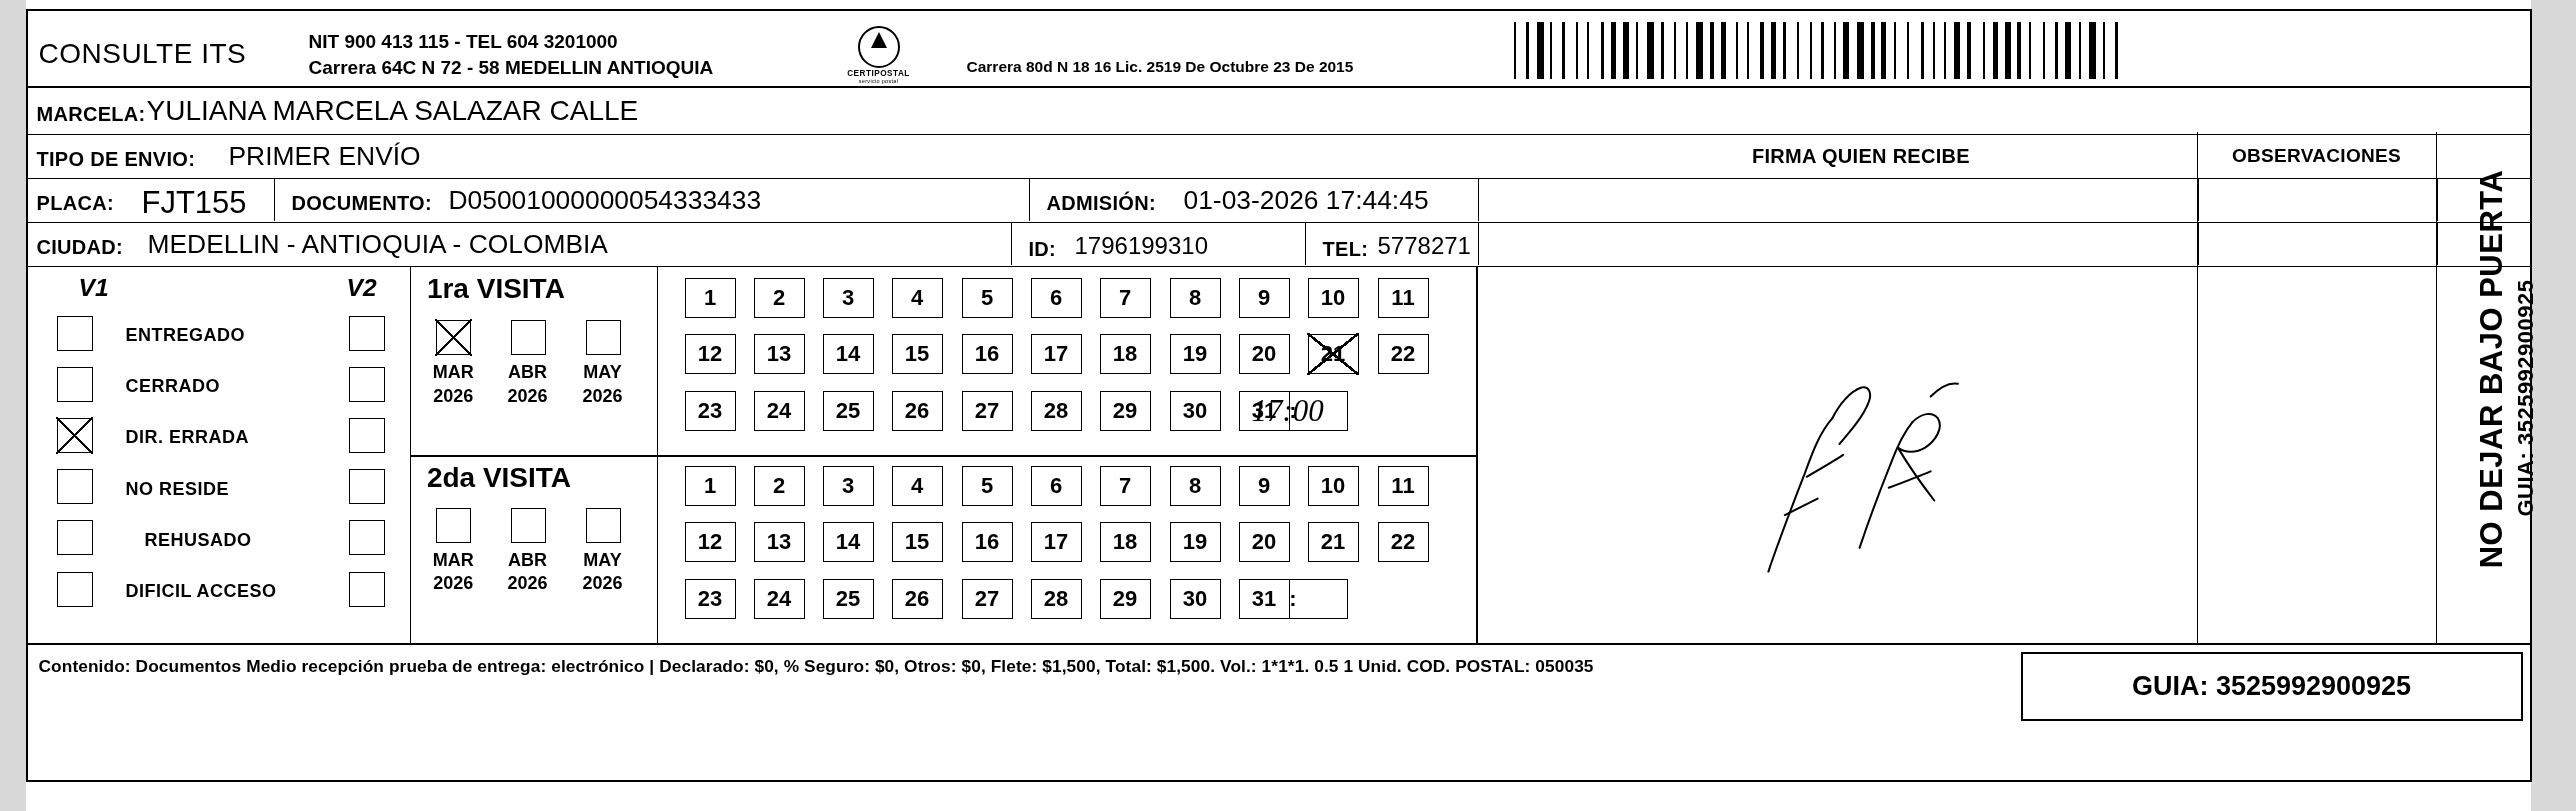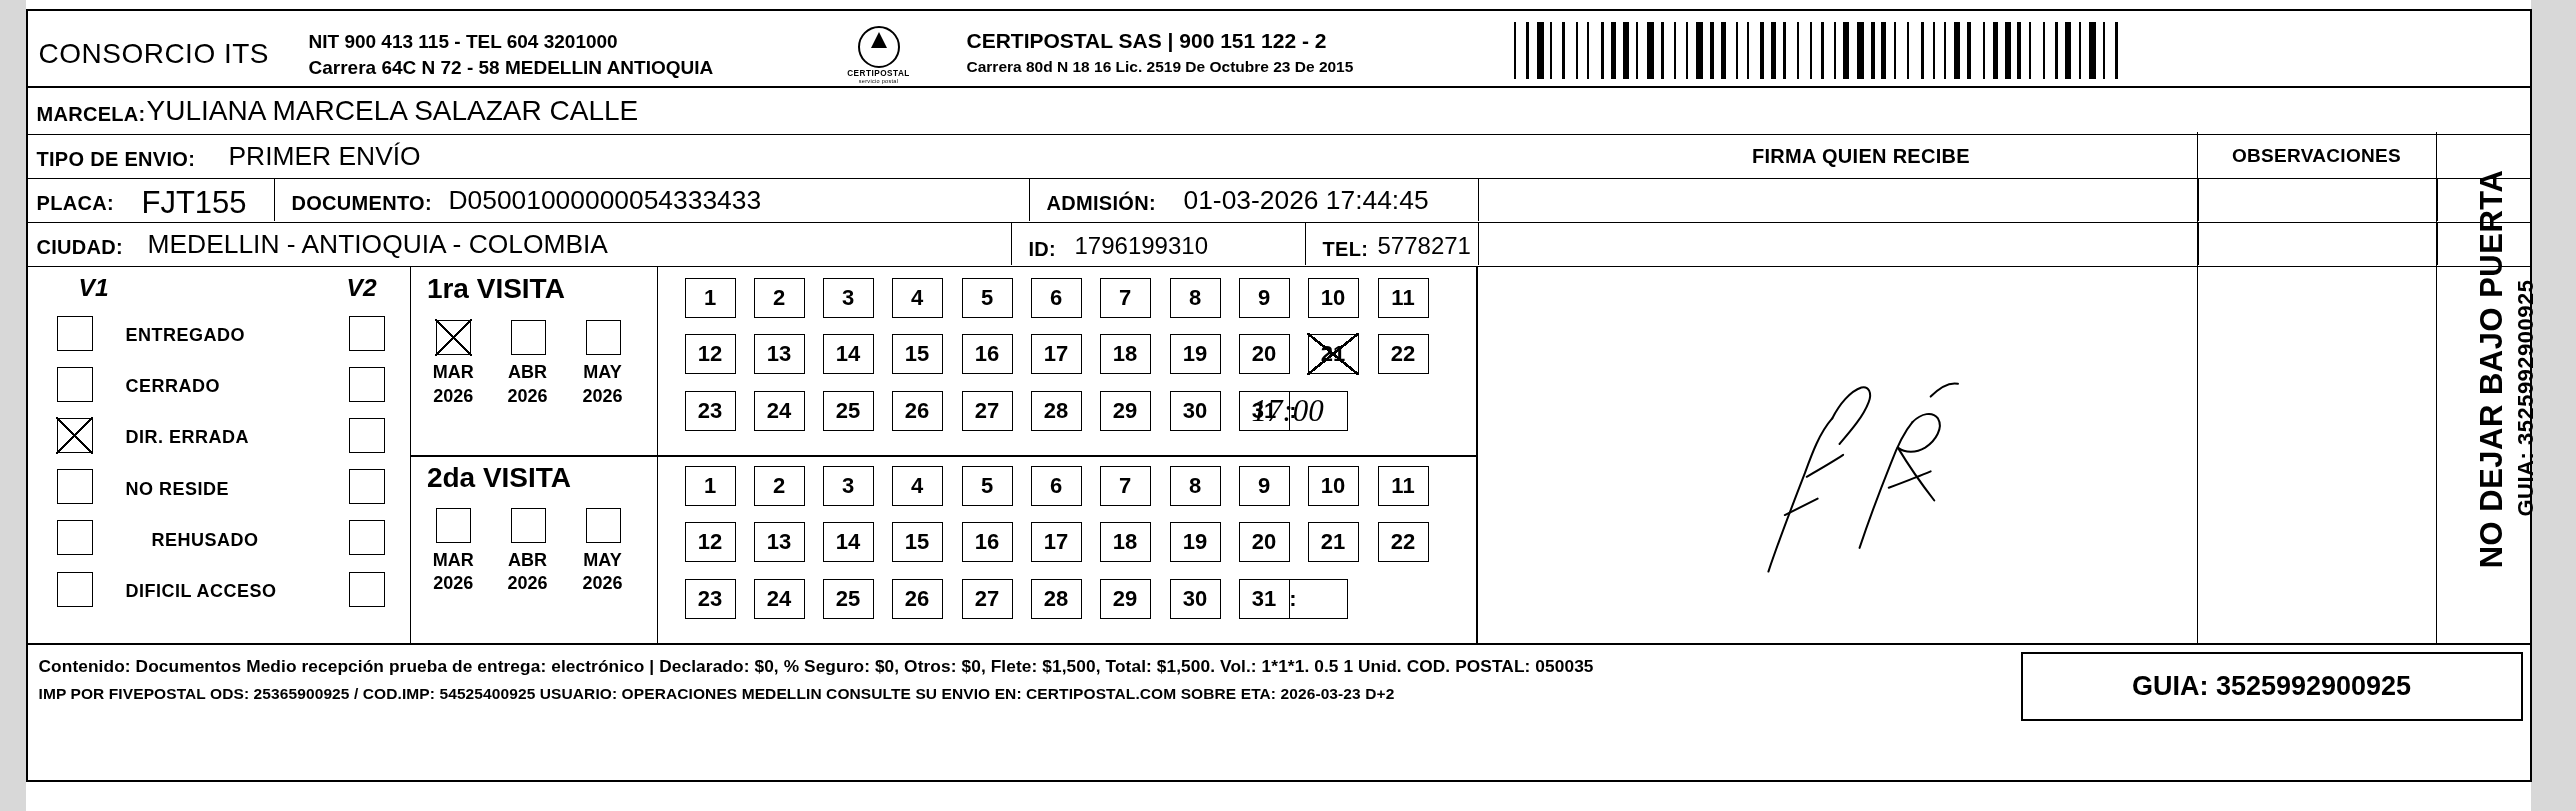--- a/index.html
+++ b/index.html
@@ -115,31 +115,30 @@
 </head>
 <body>
 
 <div class="page">
   <div class="edge" style="left:0;top:0;width:25.5px;height:812px;"></div>
   <div class="edge" style="left:2531px;top:0;width:45px;height:812px;"></div>
 
   <div class="label">
 
     <div class="hdr">
-      <div class="company">CONSORCIO ITS</div>
+      <div class="company">CONSULTE ITS</div>
       <div class="nit">NIT 900 413 115 - TEL 604 3201000</div>
       <div class="addr">Carrera 64C N 72 - 58 MEDELLIN ANTIOQUIA</div>
 
       <div class="logo">
         <div class="ring"></div>
         <div class="l1">CERTIPOSTAL</div>
         <div class="l2">servicio postal</div>
       </div>
 
-      <div class="cpname">CERTIPOSTAL SAS | 900 151 122 - 2</div>
       <div class="cpaddr">Carrera 80d N 18 16  Lic. 2519 De Octubre 23 De 2015</div>
 
       <div class="barcode" id="barcode">
           <div class="b" style="left: 0px; width: 2.7px;"></div>
           <div class="b" style="left: 12.8px; width: 2.7px;"></div>
           <div class="b" style="left: 23px; width: 7.3px;"></div>
           <div class="b" style="left: 36px; width: 2.7px;"></div>
           <div class="b" style="left: 48px; width: 3.6px;"></div>
           <div class="b" style="left: 62px; width: 2.7px;"></div>
           <div class="b" style="left: 73px; width: 2.7px;"></div>
@@ -239,21 +238,21 @@
           <div class="cbox" style="left: 29px; top: 100px;"></div>
           <div class="stxt" style="left: 98px; top: 109px;">CERRADO</div>
           <div class="cbox" style="left: 321px; top: 100px;"></div>
           <div class="cbox x" style="left: 29px; top: 151px;"></div>
           <div class="stxt" style="left: 98px; top: 160px;">DIR. ERRADA</div>
           <div class="cbox" style="left: 321px; top: 151px;"></div>
           <div class="cbox" style="left: 29px; top: 202px;"></div>
           <div class="stxt" style="left: 98px; top: 212px;">NO RESIDE</div>
           <div class="cbox" style="left: 321px; top: 202px;"></div>
           <div class="cbox" style="left: 29px; top: 253px;"></div>
-          <div class="stxt" style="left: 98px; top: 263px; padding-left: 26px;">REHUSADO</div>
+          <div class="stxt" style="left: 91px; top: 263px; padding-left: 26px;">REHUSADO</div>
           <div class="cbox" style="left: 321px; top: 253px;"></div>
           <div class="cbox" style="left: 29px; top: 305px;"></div>
           <div class="stxt" style="left: 98px; top: 314px;">DIFICIL ACCESO</div>
           <div class="cbox" style="left: 321px; top: 305px;"></div>
         </div>
 
       <div class="col-visits" id="visits-col">
           <div class="dsep" style="left: 246px; top: 0px; width: 1.8px; height: 188px;"></div>
           <div class="vtitle" style="left: 16.4px; top: 6px;">1ra VISITA</div>
           <div class="mbox x" style="left: 25.5px; top: 53px;"></div>
@@ -368,19 +367,18 @@
       <div class="col-guia">
         <div class="guia-vert">
           <div class="t1">NO DEJAR BAJO PUERTA</div>
           <div class="t2">GUIA: 3525992900925</div>
         </div>
       </div>
     </div>
 
     <div class="footer">
       <div class="f1">Contenido: Documentos Medio recepción prueba de entrega: electrónico | Declarado: $0, % Seguro: $0, Otros: $0, Flete: $1,500, Total: $1,500. Vol.: 1*1*1. 0.5  1 Unid. COD. POSTAL: 050035</div>
-      <div class="f2">IMP POR FIVEPOSTAL ODS: 25365900925 / COD.IMP: 54525400925 USUARIO: OPERACIONES MEDELLIN CONSULTE SU ENVIO EN: CERTIPOSTAL.COM SOBRE ETA: 2026-03-23 D+2</div>
       <div class="fguia">GUIA: 3525992900925</div>
     </div>
 
   </div>
 </div>
 
 
 </body></html>

